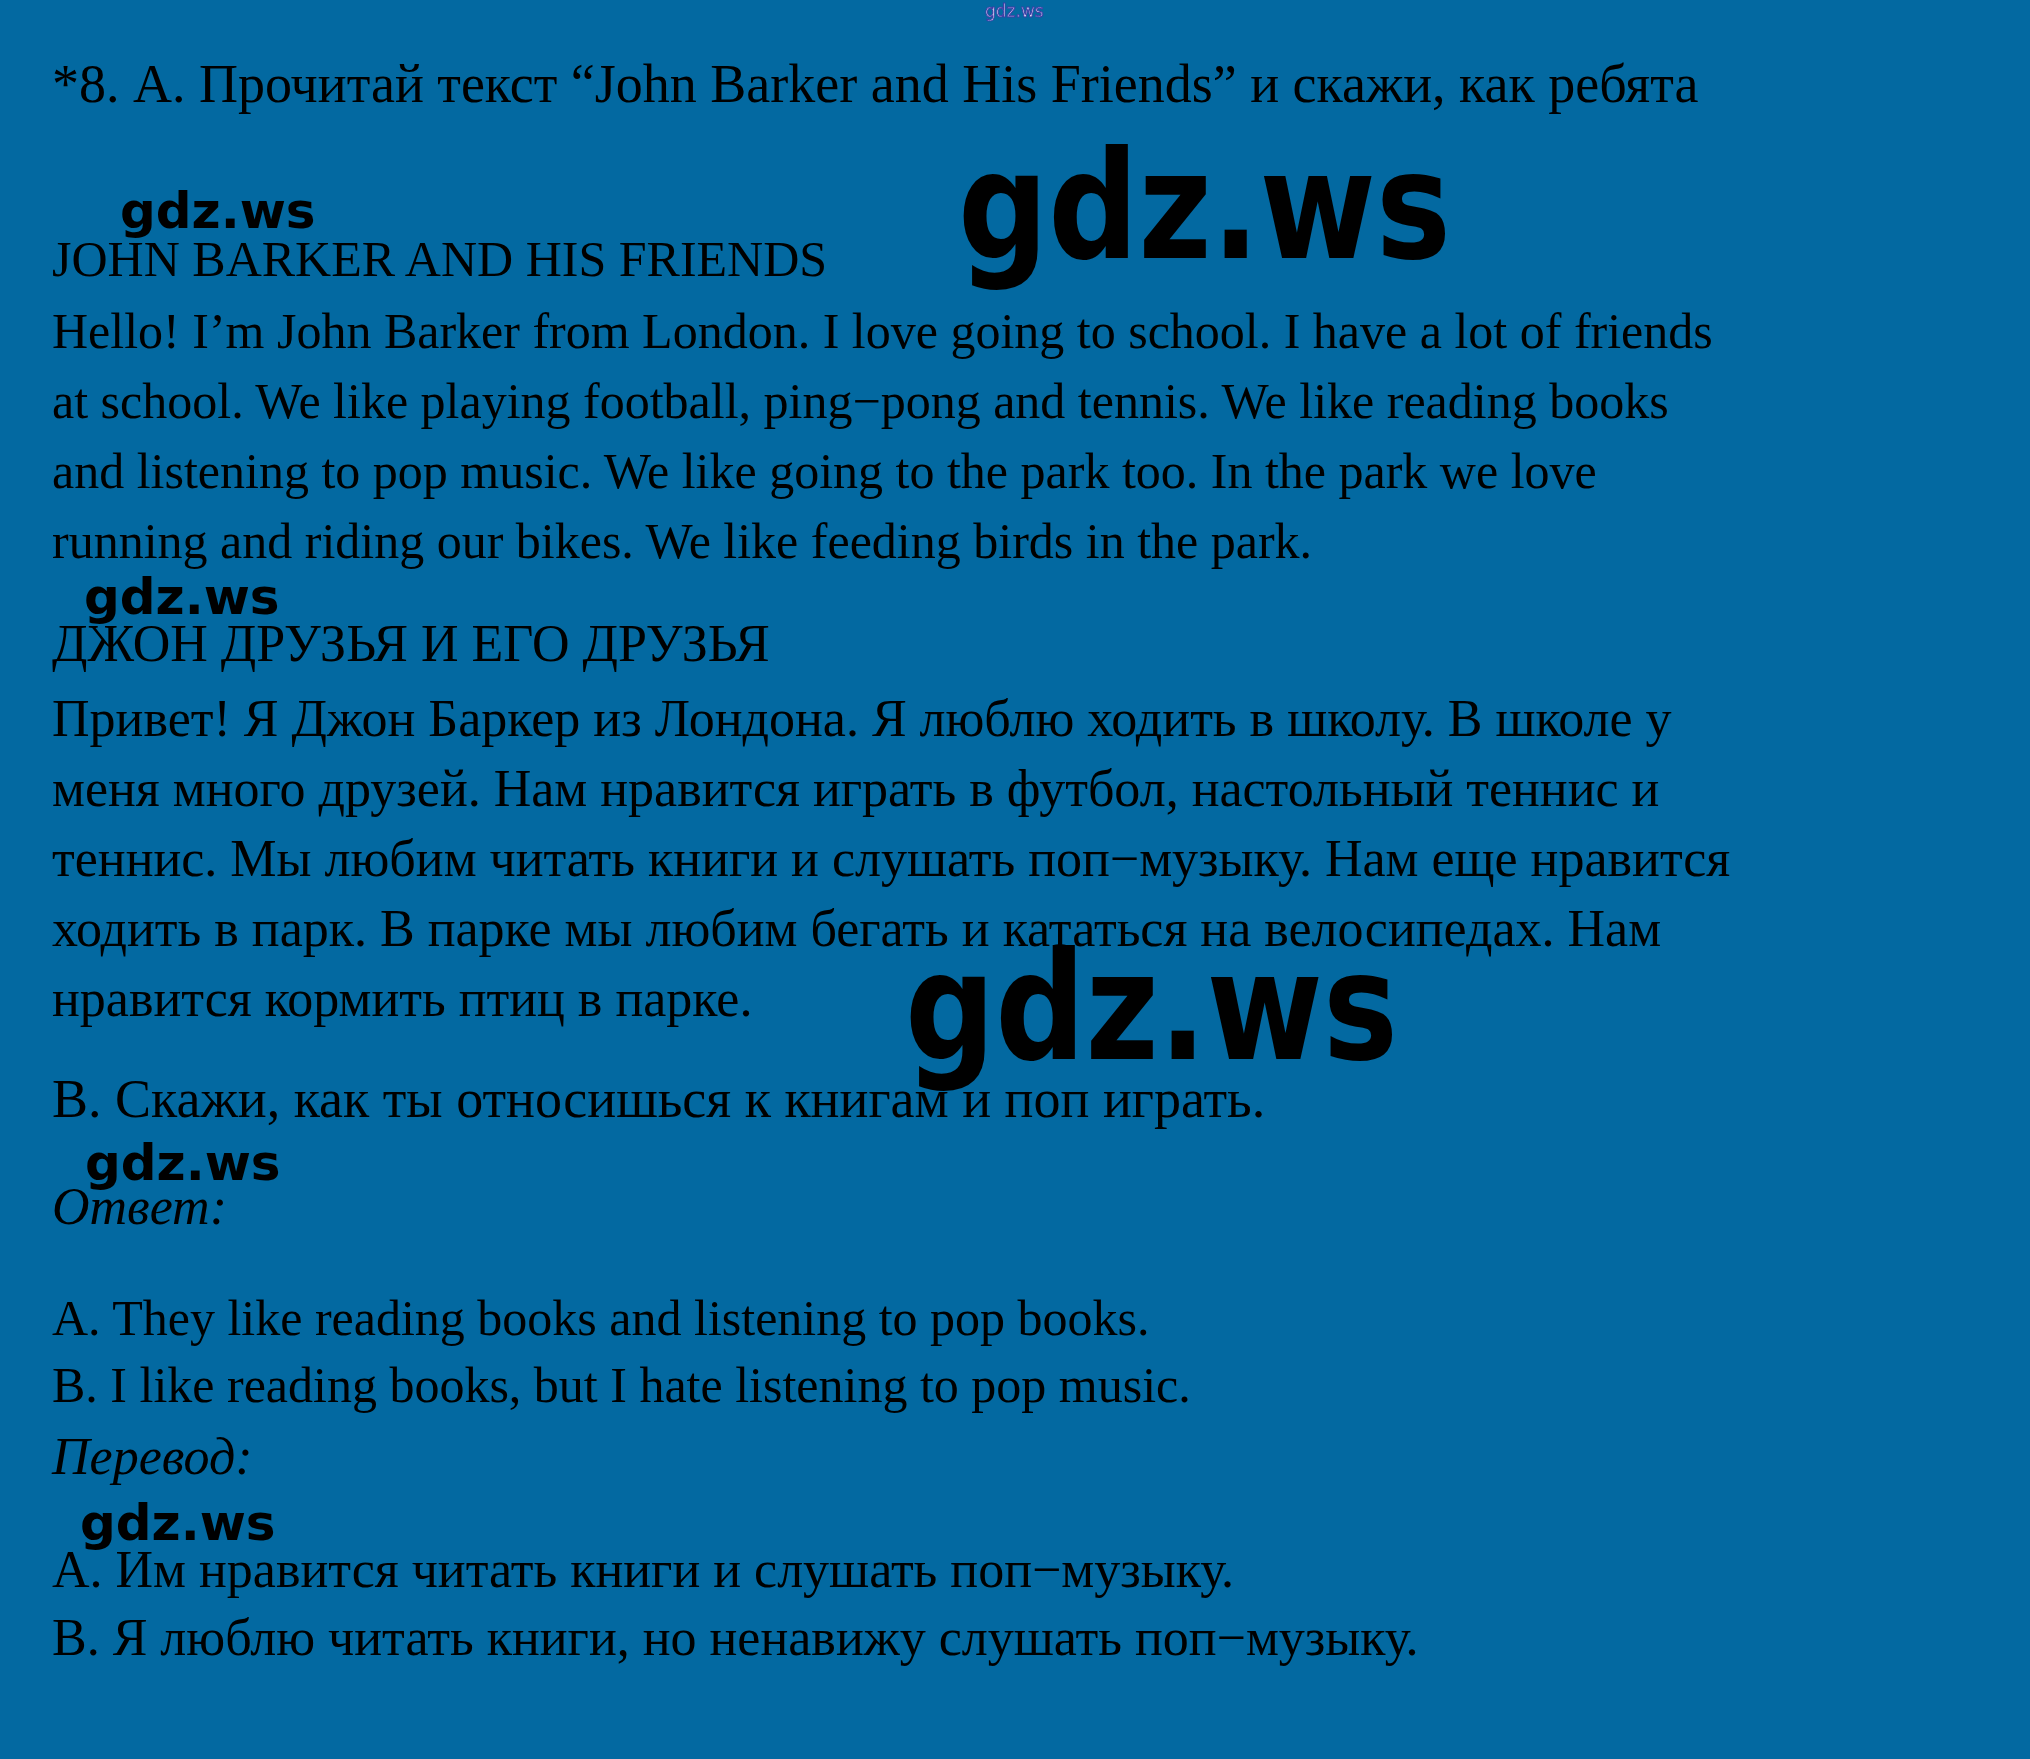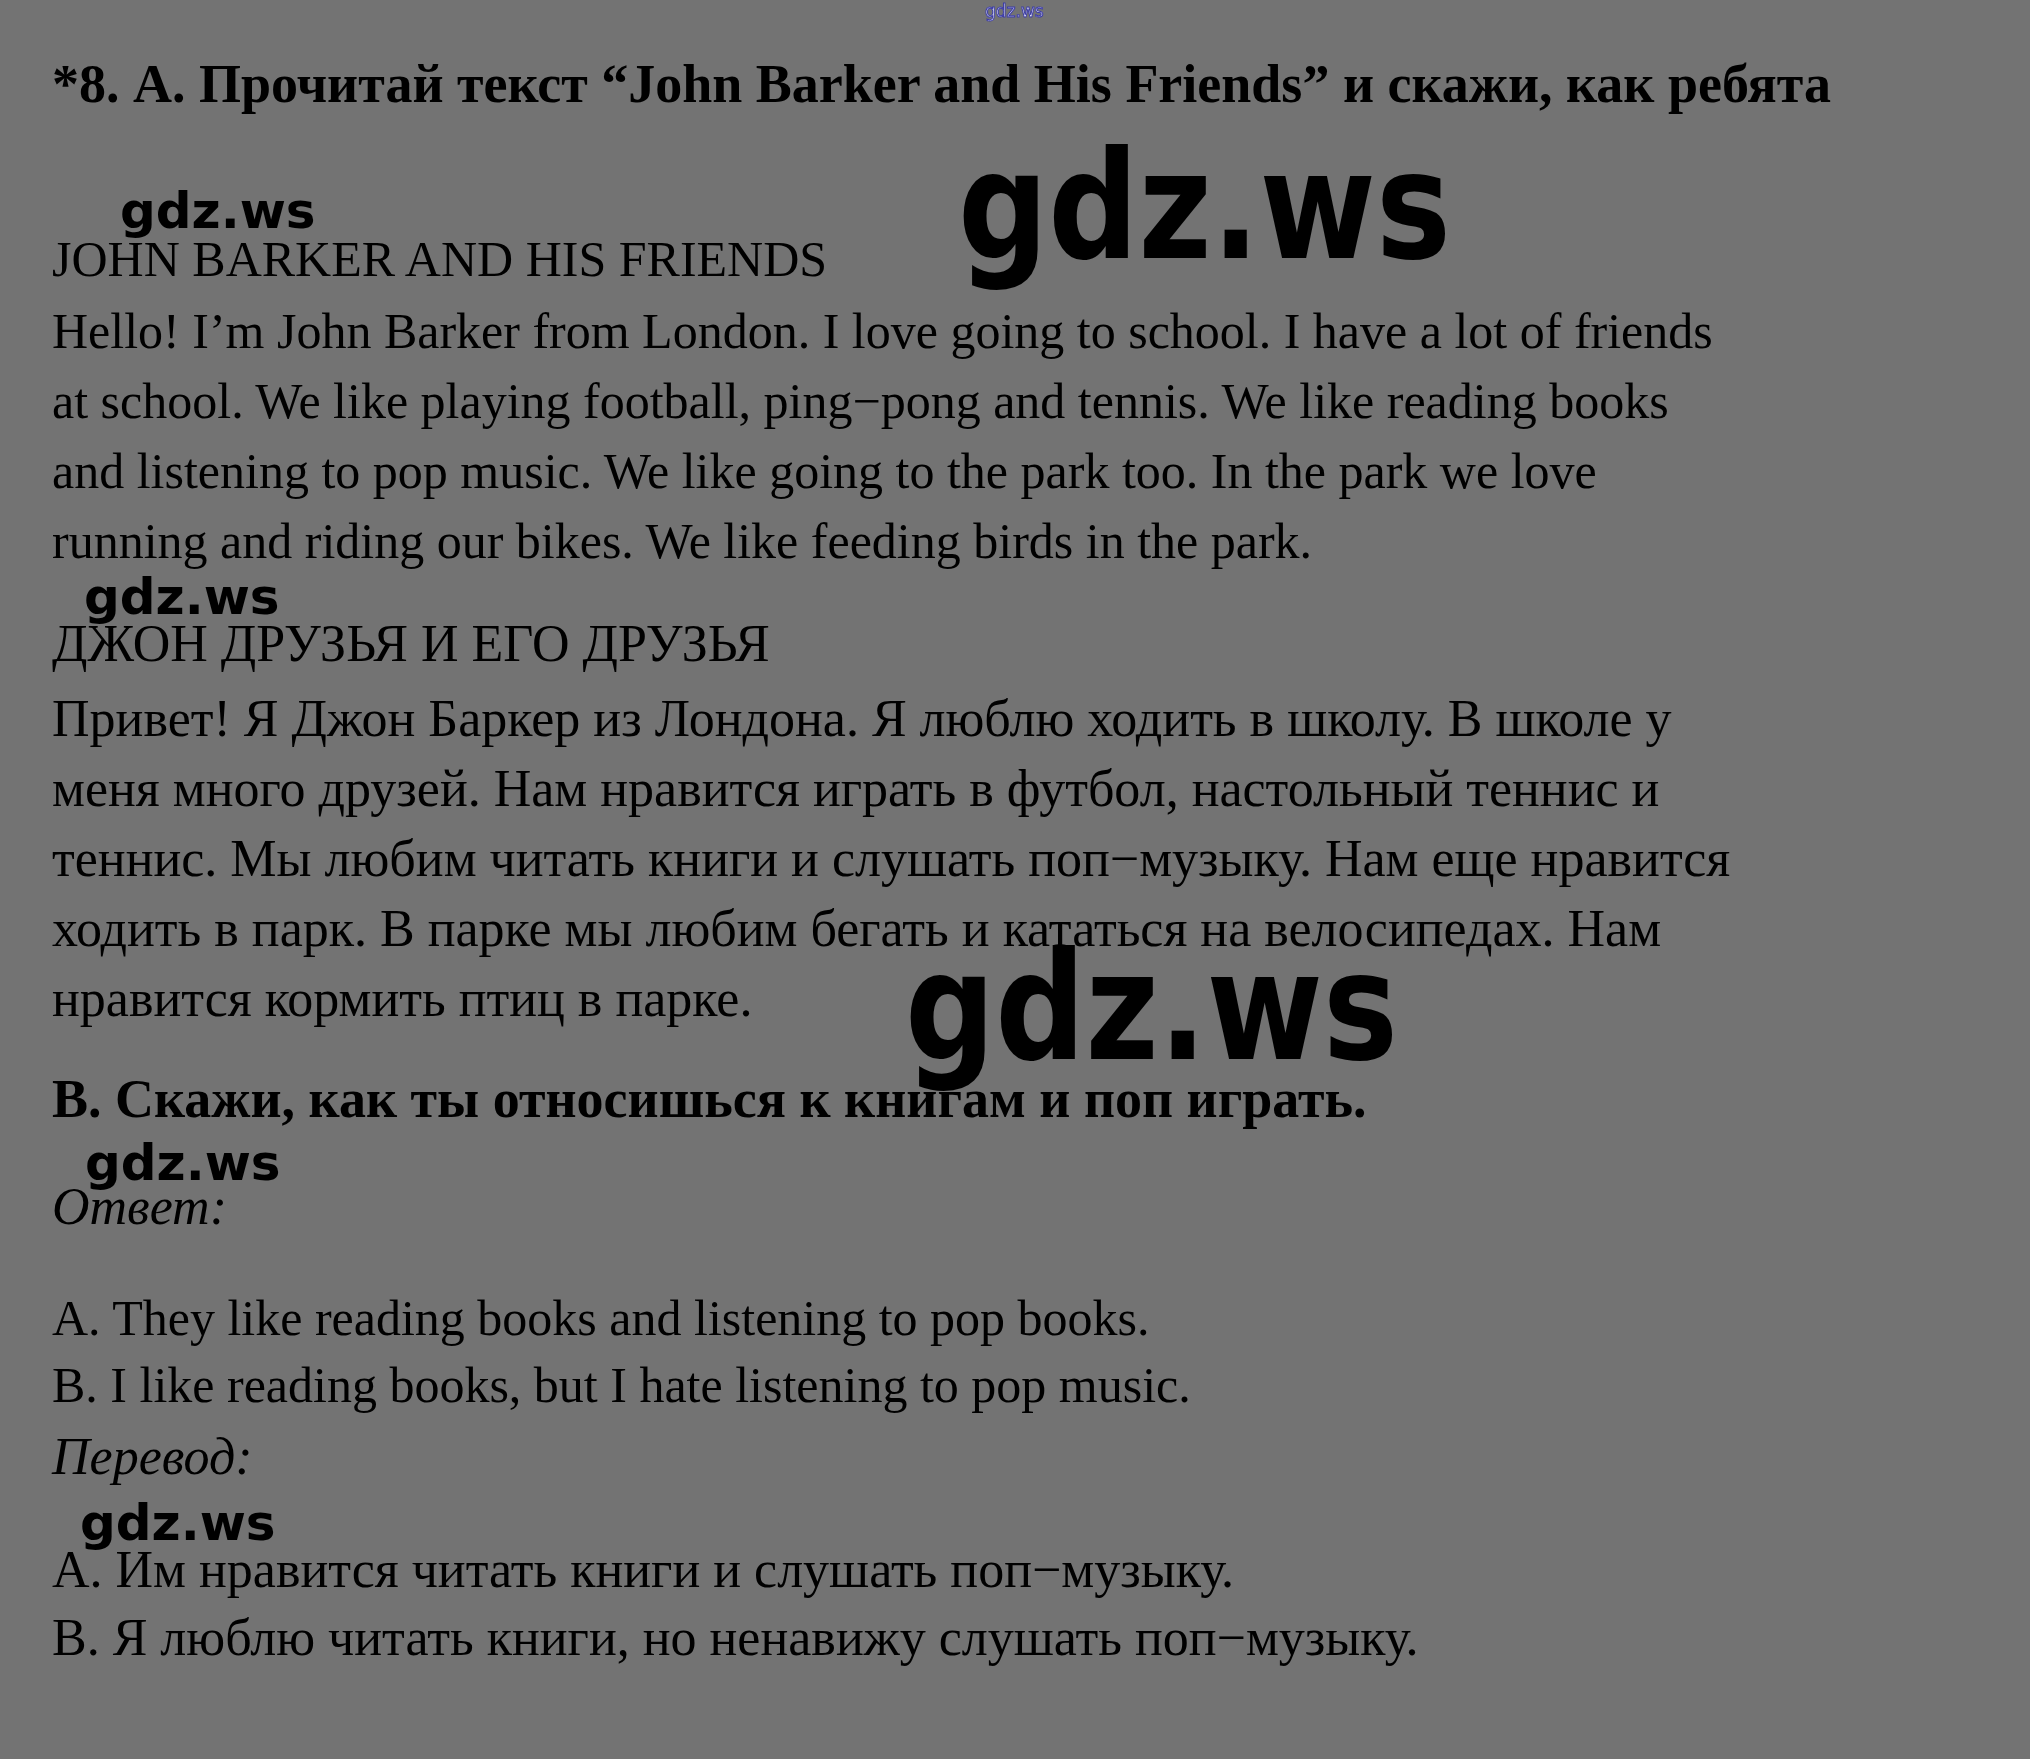--- a/index.html
+++ b/index.html
@@ -1,33 +1,33 @@
 <!DOCTYPE html>
 <html><head>
 <meta charset="utf-8">
 <style>
   html,body{margin:0;padding:0;background:#fff;}
   .page{
     position:relative;
     width:2030px;height:1759px;
-    background:#737373;
+    background:#0369a1;
     overflow:hidden;
     font-family:"Liberation Serif", serif;
     color:#000;
   }
   .ln{
     position:absolute;
     left:52px;
     white-space:nowrap;
     line-height:1;
     font-size:50px;
     color:#000;
   }
   .ru{font-size:52px;}
-  .hd{font-size:54px;font-weight:bold;}
+  .hd{font-size:54px;font-weight:normal;}
   .it{font-size:52px;font-style:italic;}
   .wm{
     position:absolute;
     font-family:"DejaVu Sans", sans-serif;
     font-weight:bold;
     color:#000;
     line-height:1;
     white-space:nowrap;
   }
   .wm-big{

